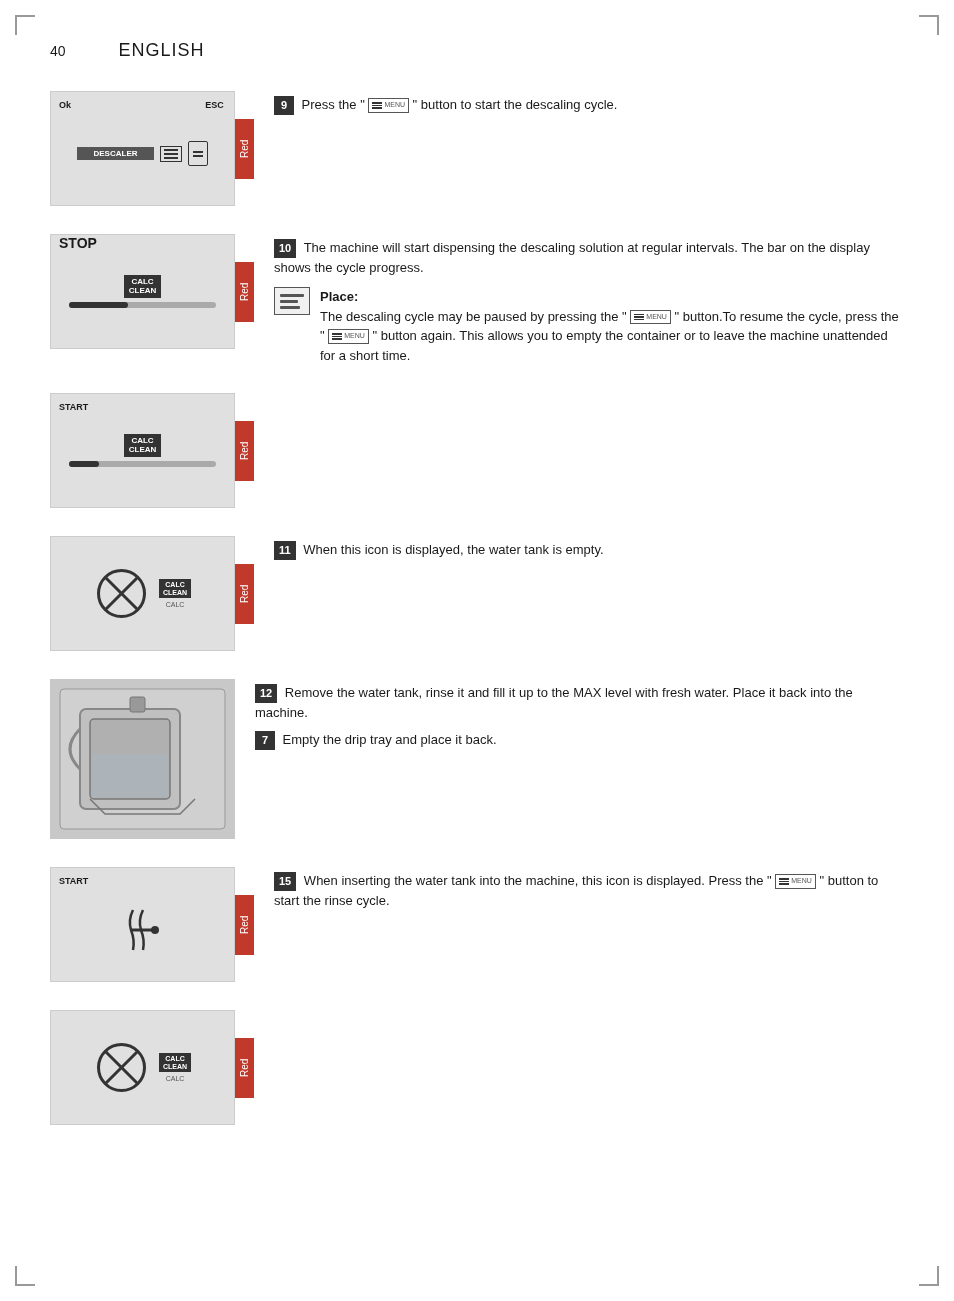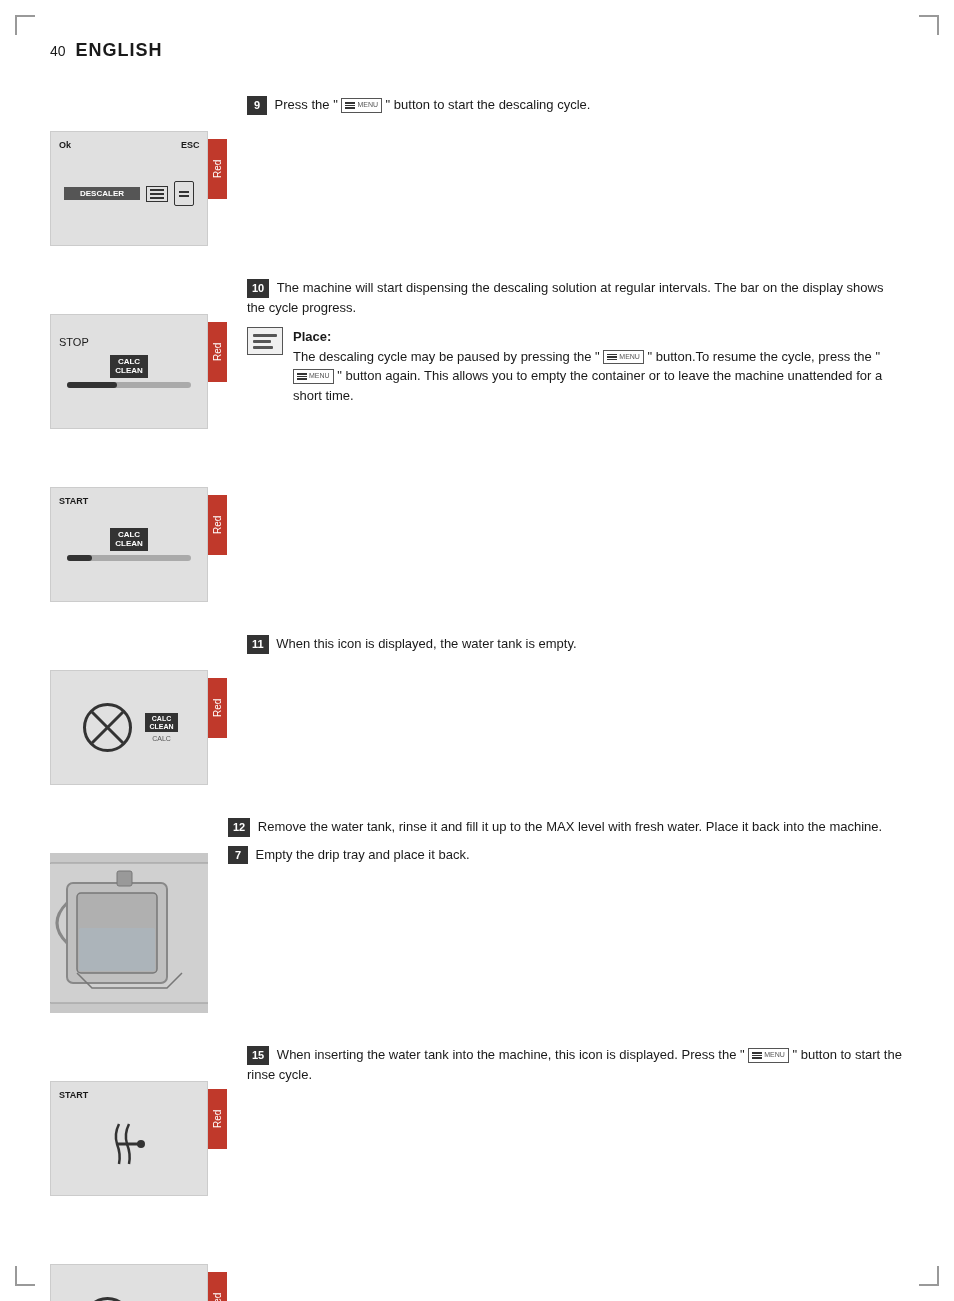--- a/index.html
+++ b/index.html
@@ -17,47 +17,47 @@
       align-items: baseline;
       gap: 10px;
       margin-bottom: 30px;
     }
     .page-number {
       font-size: 14px;
       font-weight: normal;
     }
     .page-title {
       font-size: 18px;
-      font-weight: bold;
+      font-weight: normal;
       letter-spacing: 1px;
+      margin-left: 43px;
     }
     .section {
       display: flex;
       align-items: flex-start;
       margin-bottom: 28px;
       gap: 20px;
     }
     .image-col {
       display: flex;
       align-items: center;
       gap: 0;
       flex-shrink: 0;
     }
     .device-image {
-      width: 158px;
+      width: 185px;
       height: 115px;
       background: #e8e8e8;
       border: 1px solid #ccc;
       display: flex;
       flex-direction: column;
-      align-items: center;
+      align-items: flex-end;
       justify-content: center;
       position: relative;
       overflow: hidden;
-      margin-top: 40px;
     }
     .device-image.tall {
       height: 155px;
     }
     .red-tab {
       background: #c0392b;
       color: white;
       font-size: 10px;
       writing-mode: vertical-rl;
       text-orientation: mixed;
@@ -231,21 +231,21 @@
           <span style="font-size:7px;color:#555;">MENU</span>
         </span> " button to start the descaling cycle.
     </p>
   </div>
 </div>
 
 <div class="section">
   <div class="image-col">
     <div class="device-image">
       <div class="screen-container">
-        <div style="position:absolute;top:21px;left:8px;font-size:11px;font-weight:normal;">STOP</div>
+        <div style="position:absolute;top:0;left:8px;font-size:14px;font-weight:bold;">STOP</div>
         <div class="calc-clean-badge">
           <span>CALC</span>
           <span>CLEAN</span>
         </div>
         <div class="progress-bar-container">
           <div class="progress-bar-fill"></div>
         </div>
       </div>
     </div>
     <div class="red-tab">Red</div>

